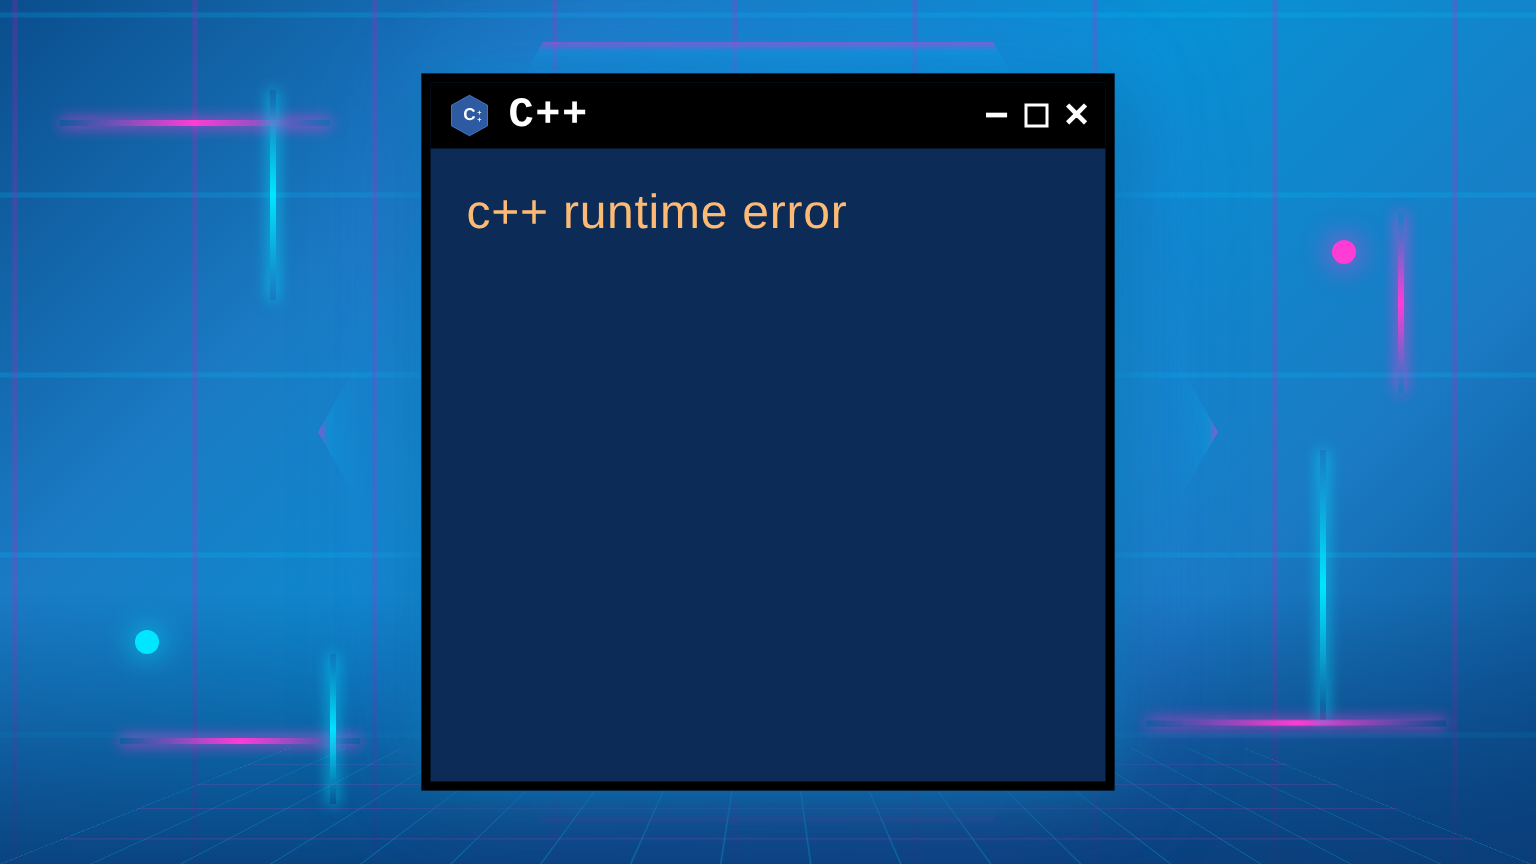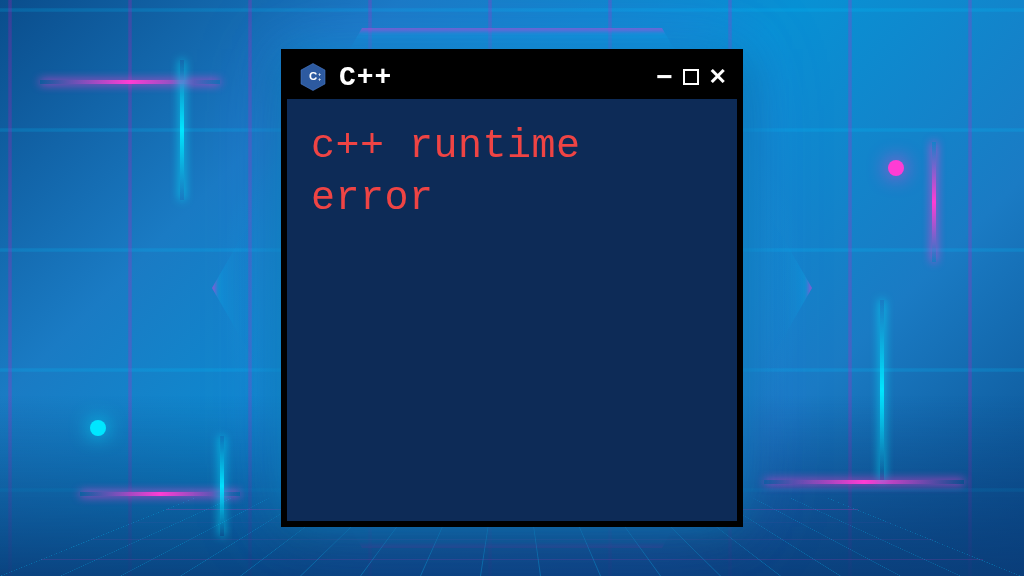--- a/index.html
+++ b/index.html
@@ -179,23 +179,23 @@
       width: 16px;
       height: 16px;
       border: 2.5px solid #fff;
       display: inline-block;
     }
     .ctrl-close::before { content: '✕'; font-size: 22px; }
     
     .terminal-body {
       flex: 1;
       padding: 22px 24px;
-      color: #ef4444;
-      font-family: Liberation Mono, monospace;
-      font-size: 40px;
+      color: #fdba74;
+      font-family: Liberation Sans, sans-serif;
+      font-size: 32px;
       font-weight: normal;
       line-height: 1.3;
       letter-spacing: 0.5px;
     }
     
     .terminal-text {
       white-space: pre-wrap;
       word-break: break-word;
     }
   </style>

